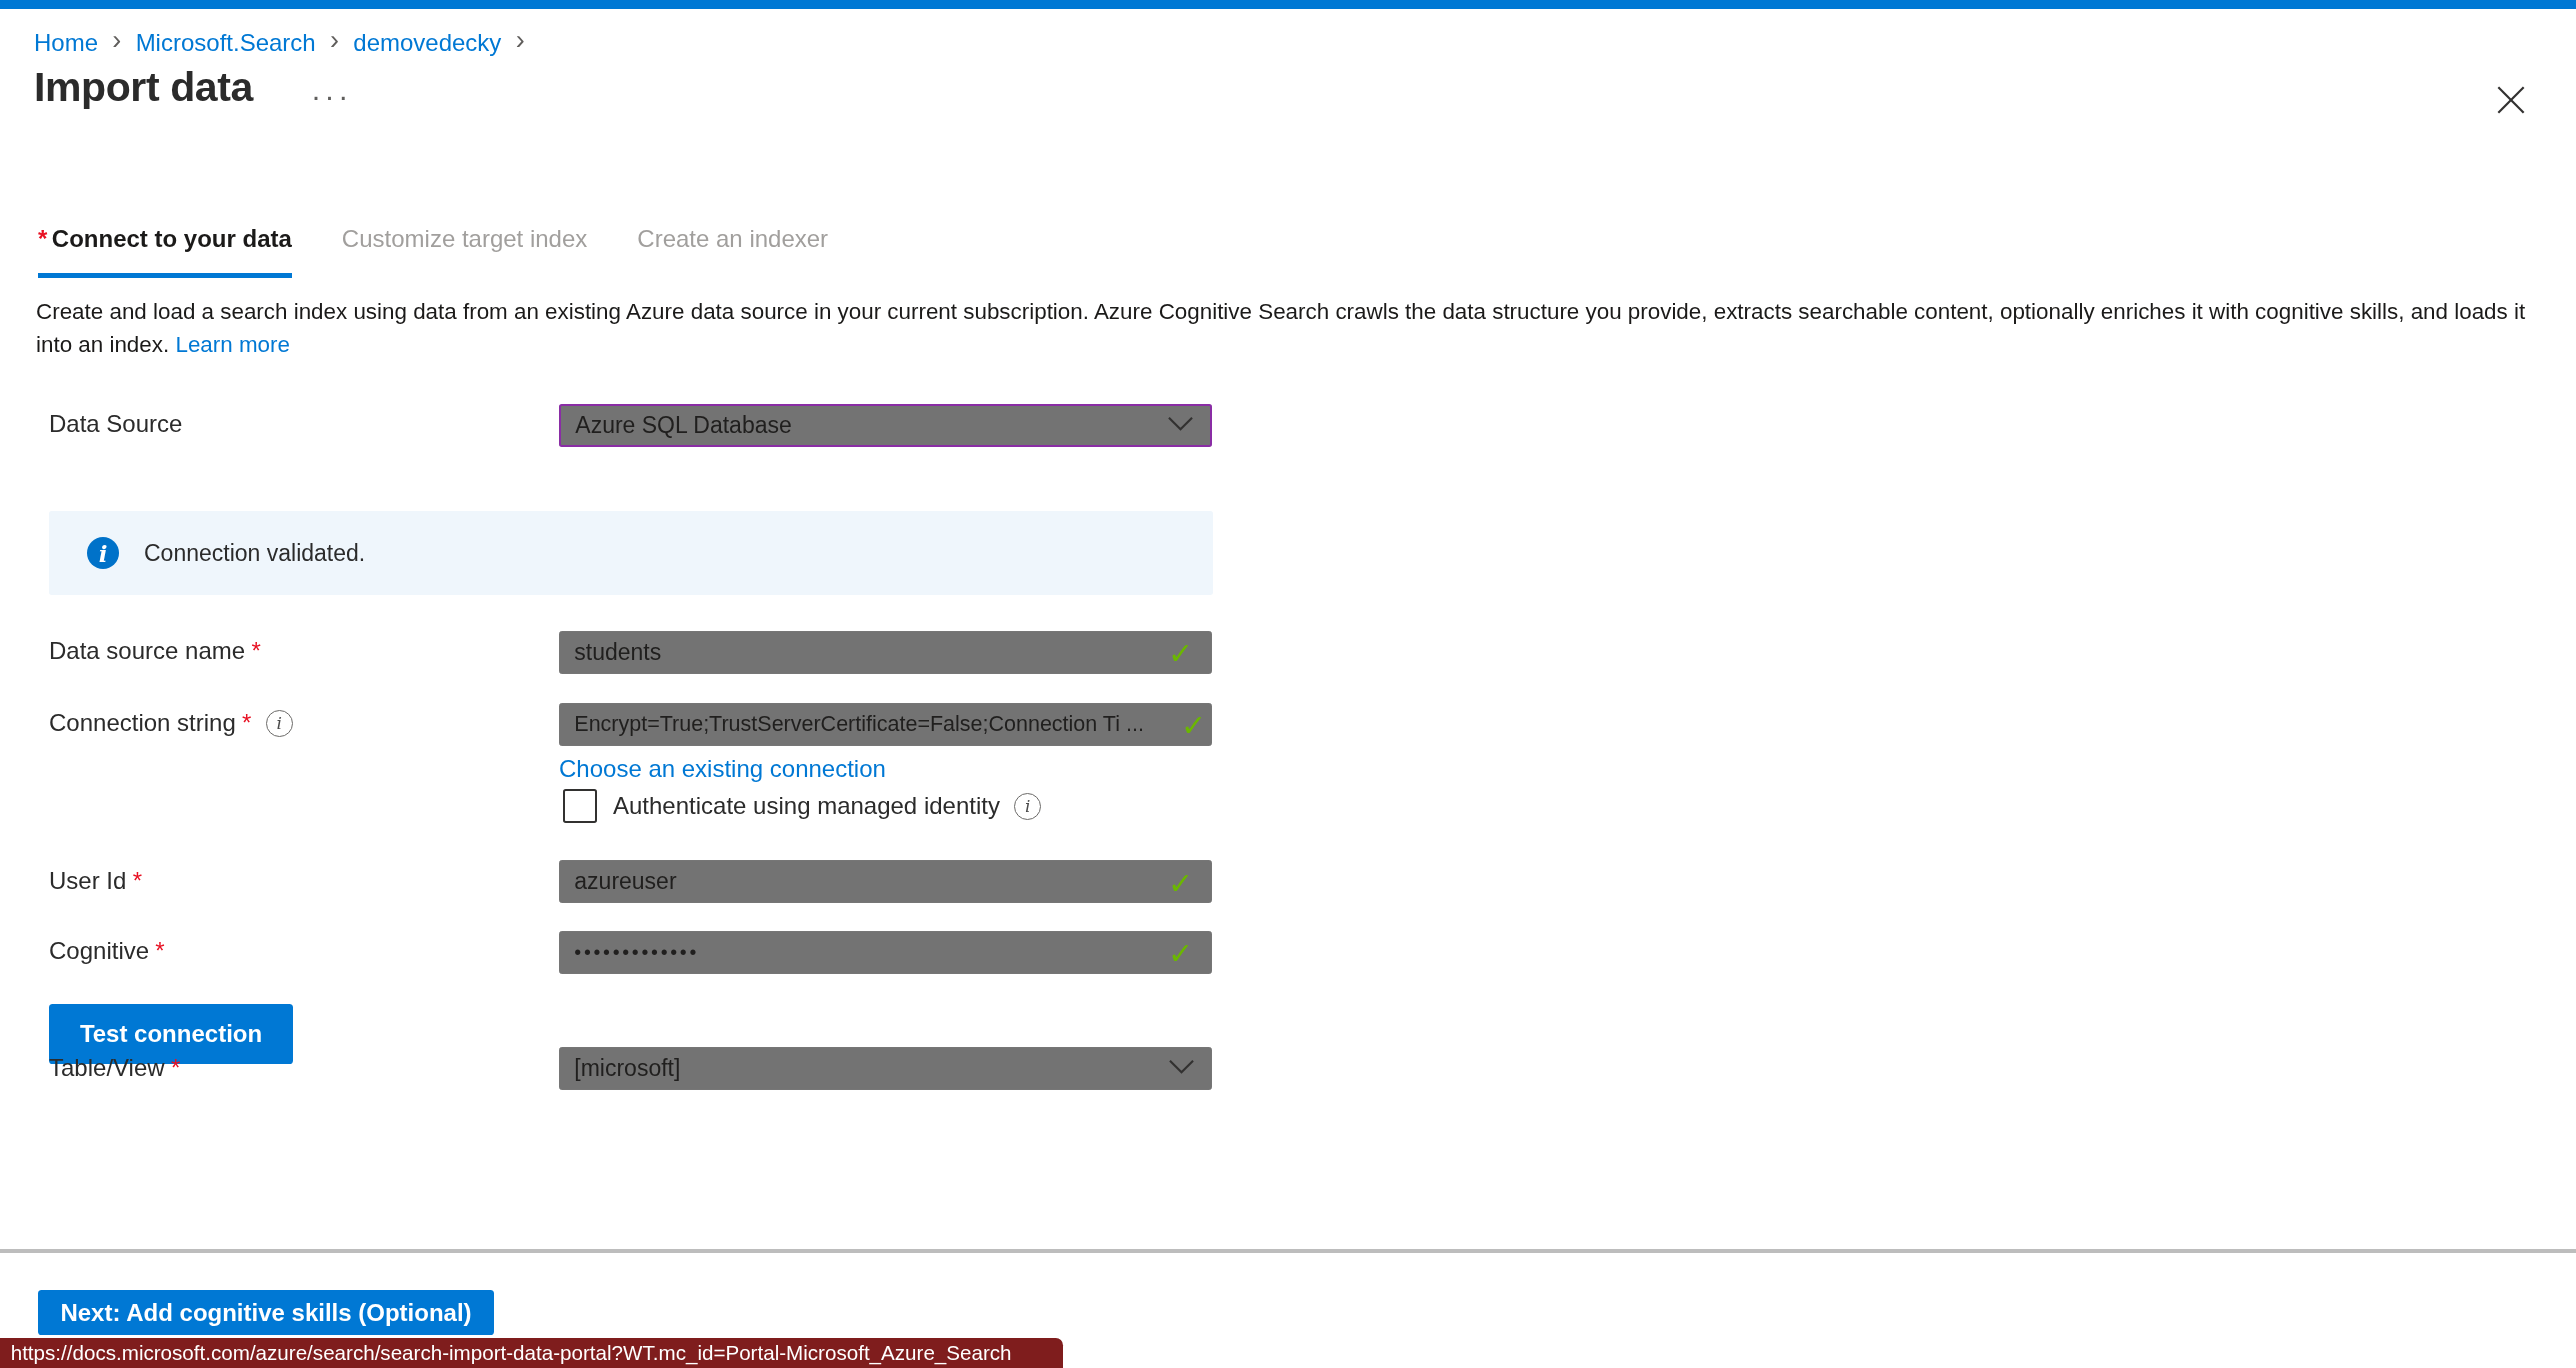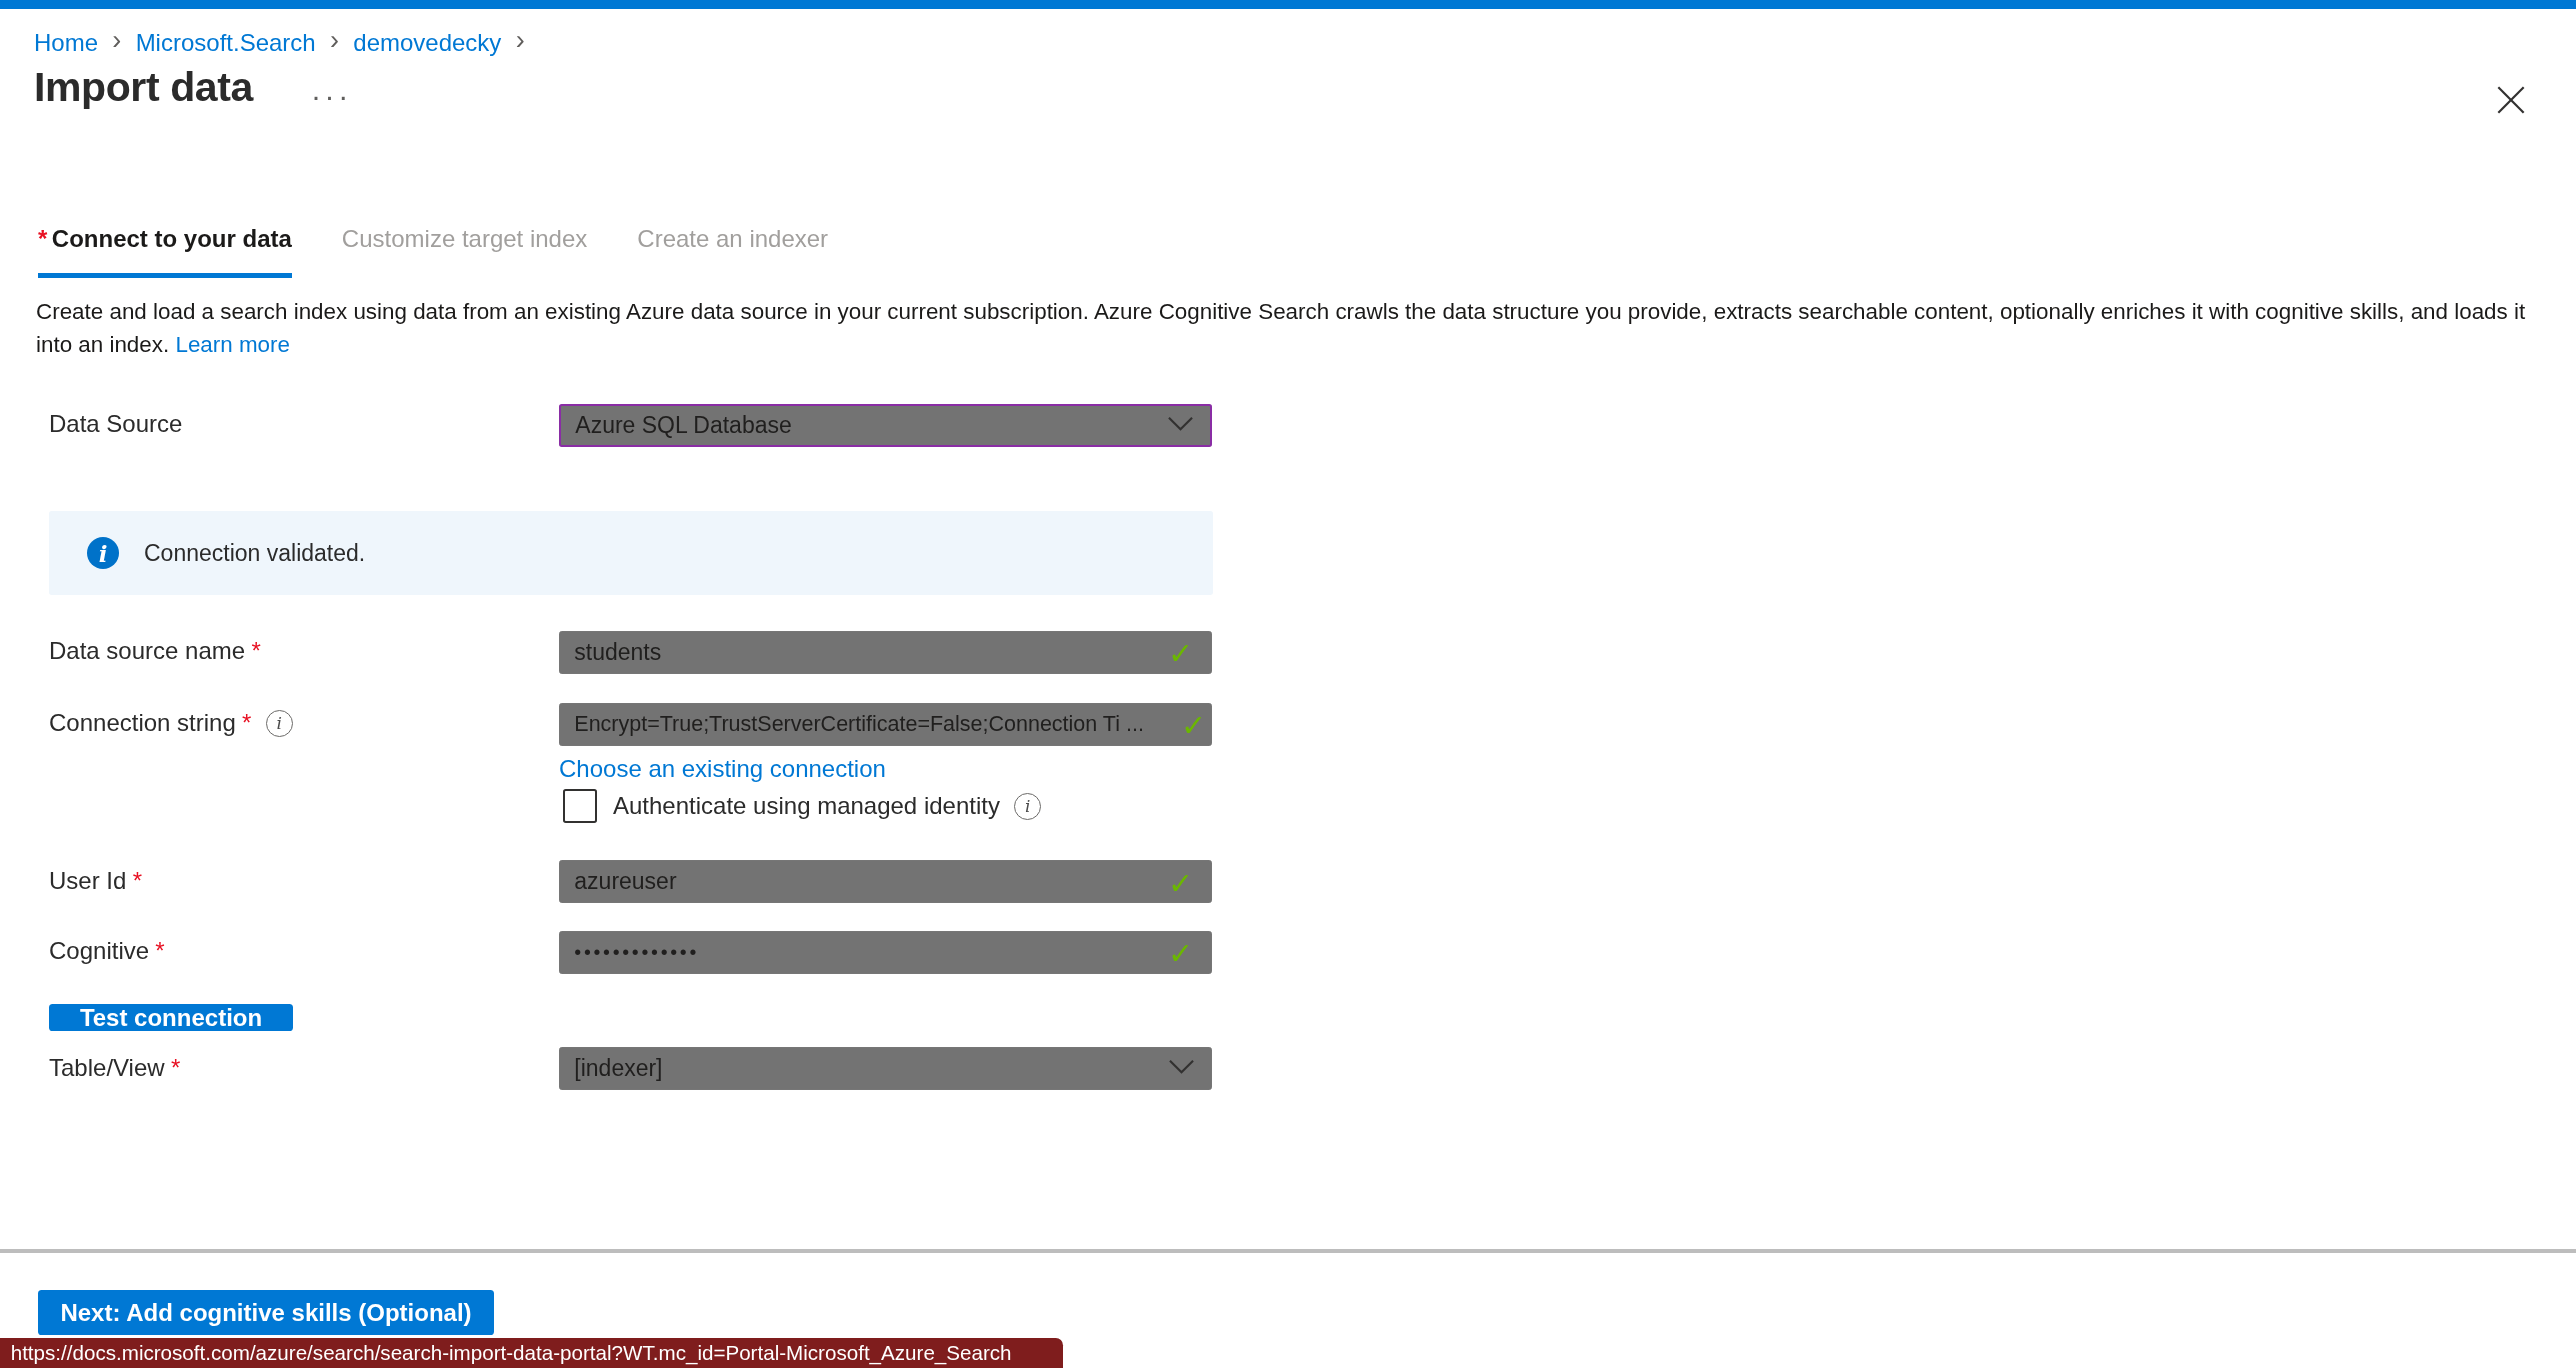--- a/index.html
+++ b/index.html
@@ -57,21 +57,21 @@
   .choose-link { position:absolute; left:559px; top:755px; font-size:24px; }
   .chk-row { position:absolute; left:563px; top:789px; display:flex; align-items:center; }
   .chk { appearance:none; -webkit-appearance:none; width:34px; height:34px; border:2.2px solid #323130;
     border-radius:2.7px; background:#fff; cursor:pointer; flex:none; }
   .chk-label { font-size:24px; color:#2b2b2b; margin-left:16px; }
 
   
   .btn { position:absolute; background:#0078d4; color:#fff; border:none; border-radius:3.6px;
     font-family:inherit; font-size:24px; font-weight:600; cursor:pointer;
     display:flex; align-items:center; justify-content:center; }
-  .btn-test { left:49px; top:1004px; width:244px; height:27px; }
+  .btn-test { left:49px; top:1004px; width:244px; height:60px; }
   .btn-next { left:38px; top:1290px; width:456px; height:45px; }
 
   .divider { position:absolute; top:1249px; left:0; width:2576px; height:3.6px; background:#bdbdbd; }
 
   .statusbar { position:absolute; left:0; top:1338px; width:1063px; height:30px; background:#7f1d1d;
     color:#ffffff; font-size:20.6px; line-height:30px; padding-left:10.7px; white-space:nowrap;
     border-radius:0 7.2px 0 0; overflow:hidden; }
 </style>
 </head>
 <body>
@@ -163,21 +163,21 @@
 <input class="fld" style="top: 931px; font-size: 19.7px; letter-spacing: 2.7px;" type="text" value="•••••••••••••">
 <span class="check" style="left:1168px; top:936px;">✓</span>
 
 <button class="btn btn-test">Test connection</button>
 
 <div class="f-label" style="top:1054px;">
   <span>Table/View</span>
   <span class="req">*</span>
 </div>
 <div class="fld dd" style="top:1047px;" role="combobox">
-  <span class="dd-val">[indexer]</span>
+  <span class="dd-val">[microsoft]</span>
   <span class="chev">
     <svg viewBox="0 0 30 18">
         <polyline points="2,2 15,15 28,2"></polyline>
       </svg>
   </span>
 </div>
 
 <div class="divider"></div>
 
 <button class="btn btn-next">Next: Add cognitive skills (Optional)</button>

